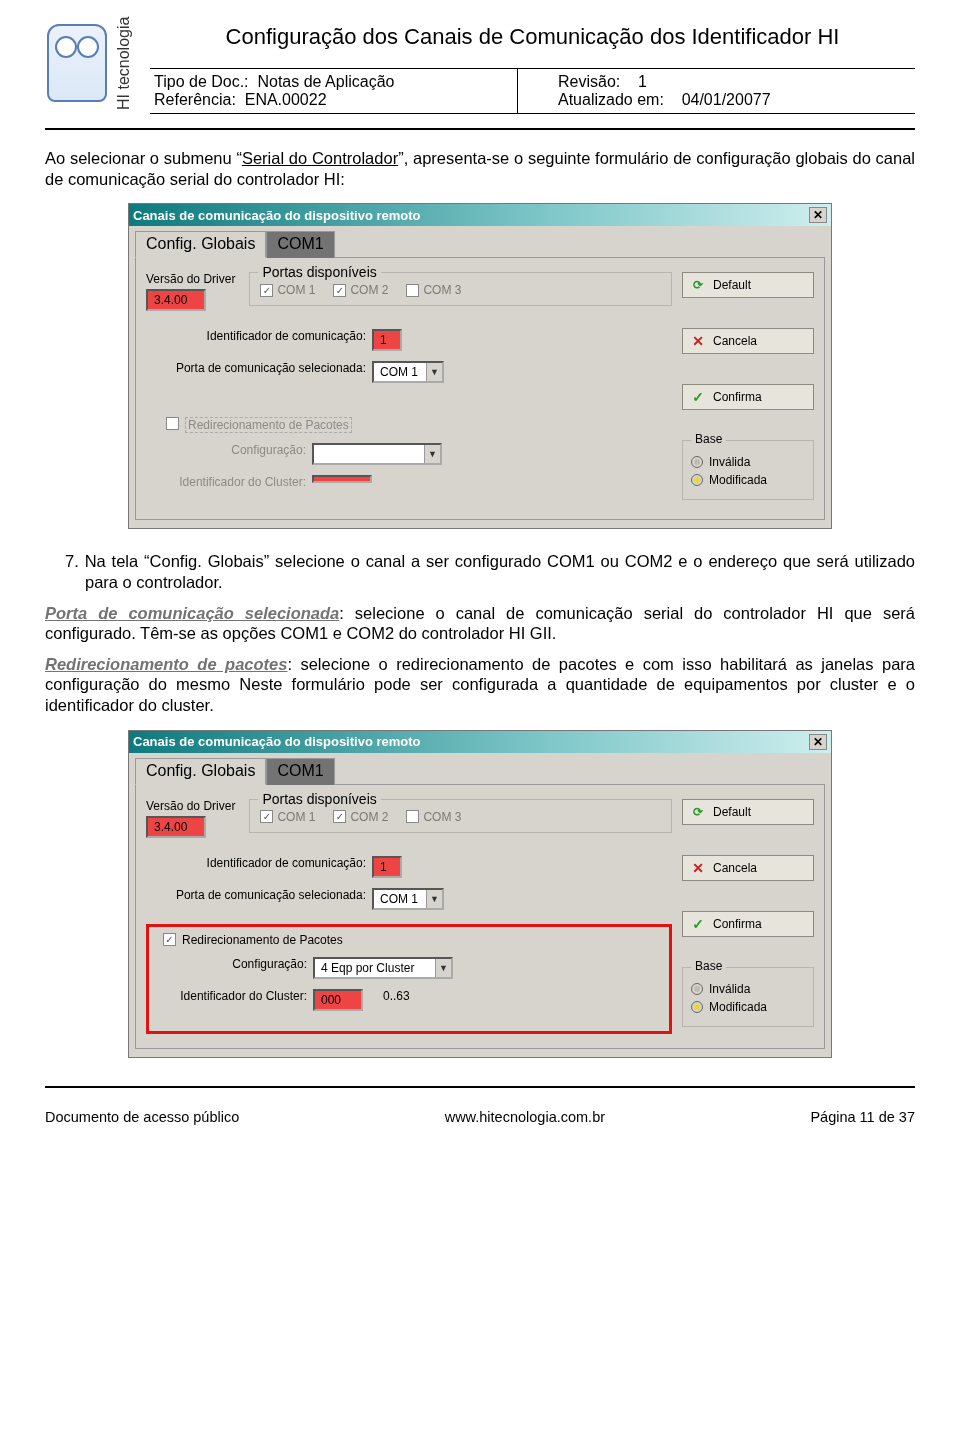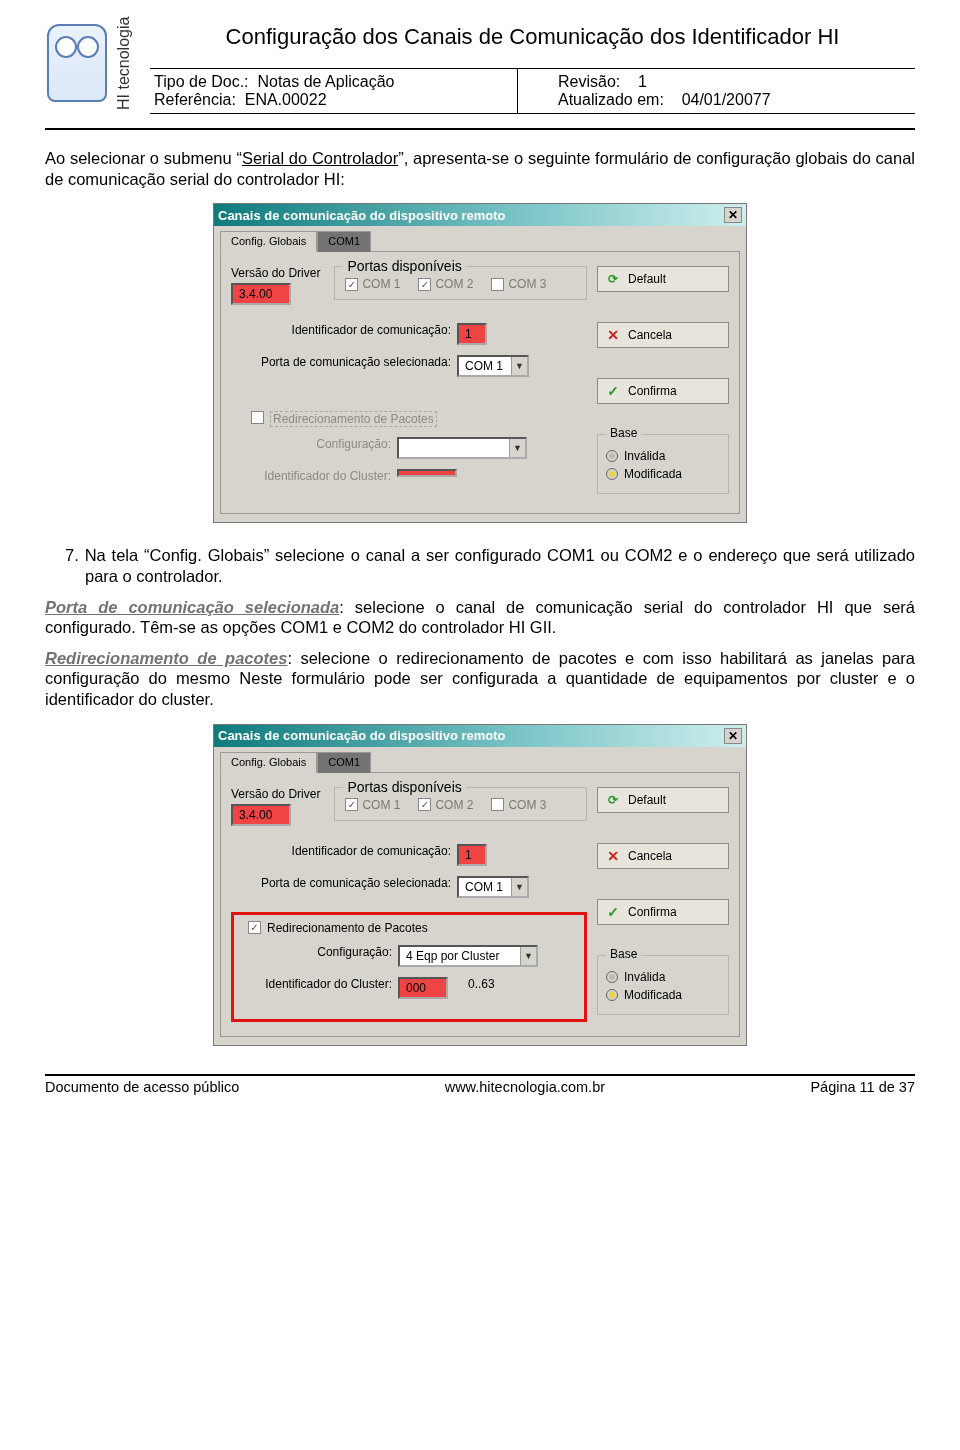--- a/index.html
+++ b/index.html
@@ -71,21 +71,21 @@
 
   .bodytext { font-size: 16.5px; text-align: justify; line-height: 1.25; }
   .bodytext p { margin: 10px 0; }
   .bodytext p.num { margin-left: 40px; text-indent: -20px; }
   .under { text-decoration: underline; }
   .bolditalic { font-weight: bold; font-style: italic; text-decoration: underline; color: #737373; }
 
   
   .dialog-wrap { display: flex; justify-content: center; margin: 14px 0 22px 0; }
   .dialog {
-    width: 534px;
+    width: 704px;
     background: #d6d4cc;
     border: 1px solid #777;
     font-family: Tahoma, Arial, sans-serif;
     font-size: 13px;
     color: #000;
   }
   .titlebar {
     background: linear-gradient(to right, #0e7a7d, #7fc7c9 60%, #cfeeee);
     color: #fff;
     font-weight: bold;
@@ -101,21 +101,21 @@
     color:#000; font-weight:bold; font-size:12px; line-height:1;
   }
   .tabs {
     display: flex; gap: 0; padding: 4px 6px 0 6px;
   }
   .tab {
     padding: 3px 10px 4px 10px;
     background: #d6d4cc;
     border: 1px solid #999;
     border-bottom: none;
-    font-size: 11px;
+    font-size: 16px;
     position: relative; top: 1px;
   }
   .tab.active { background: #d6d4cc; border-bottom: 1px solid #d6d4cc; z-index: 2; }
   .tab.inactive { background: #737373; }
   .tabpanel {
     border: 1px solid #999;
     margin: 0 6px 8px 6px;
     padding: 14px 10px 14px 10px;
     display: flex;
     gap: 10px;
@@ -169,21 +169,21 @@
   .radio.yellow::after { content:""; width:6px; height:6px; background:#e8d63b; border-radius:50%; }
   .radio.grey::after { content:""; width:6px; height:6px; background:#bdbdb5; border-radius:50%; }
   .redirect-block { margin-top: 18px; padding: 6px 0; }
   .redirect-block.disabled { color:#8d8b83; }
   .dashedbox { border: 1px dashed #aaa; display:inline-block; padding: 0 2px; }
   .red-highlight { border: 3px solid #e11212; padding: 6px 8px 10px 8px; margin-top: 14px; }
 
   .footer {
     border-top: 2px solid #000;
     margin-top: 28px;
-    padding-top: 3px;
+    padding-top: 21px;
     display: flex;
     justify-content: space-between;
     font-size: 14.5px;
   }
 </style>
 </head>
 <body>
 
 <div class="page">
 

